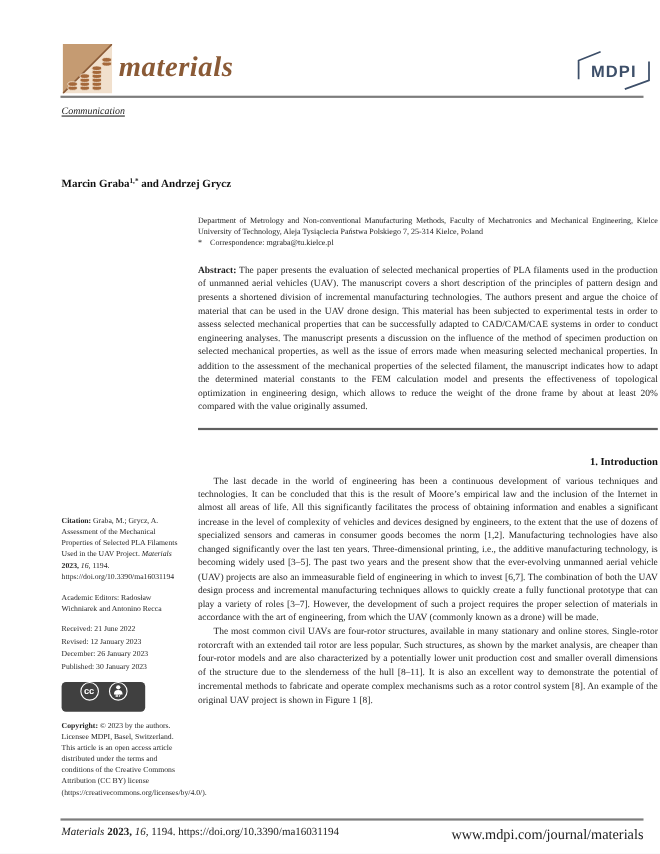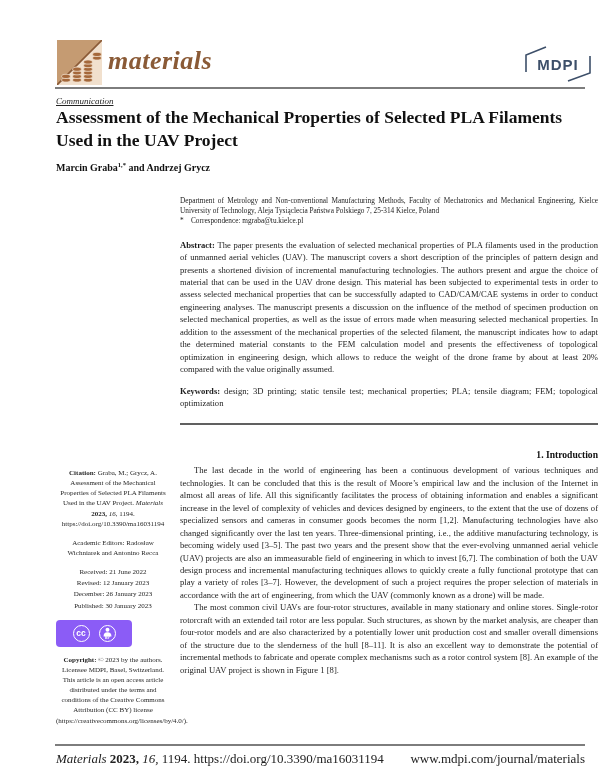--- a/index.html
+++ b/index.html
@@ -38,36 +38,36 @@
   .keywords { margin-top:9px; }
   .kw-rule { margin-top:13px; width:418px; height:2px; background:#606060; }
   .section-heading { margin-top:23px; font-size:9.6px; font-weight:bold; text-align:right; color:#111; }
   .body-par { text-indent:14px; }
   .body-par.first { margin-top:3px; }
   
   .sidebar {
     position:absolute; left:56px; top:468px; width:114px;
     font-size:7px; line-height:1.45; color:#262626; text-align:left;
   }
-  .sb-block { margin-bottom:9px;text-align:center; }
+  .sb-block { margin-bottom:9px; }
   .sb-bold { font-weight:bold; }
   .dates div { margin-bottom:1px; }
   .cc-badge {
     margin-top:8px; margin-bottom:8px; width:76px; height:27px;
-    background:#8b5cf6; border-radius:4px;
-    display:flex; align-items:center; justify-content:center; gap:9px;
+    background:#404040; border-radius:4px;
+    display:flex; align-items:flex-start; justify-content:center; gap:9px;
   }
   .cc-circle {
     width:17px; height:17px; border:1.6px solid #fff; border-radius:50%;
     color:#fff; display:flex; align-items:center; justify-content:center;
     font-size:8.5px; font-weight:bold; font-family:"Liberation Sans", sans-serif;
   }
   
   .footer-rule { position:absolute; left:55px; top:744px; width:530px; height:1.5px; background:#7d7d7d; }
-  .footer-left { position:absolute; left:56px; top:751px; font-size:13px; color:#222;text-align:center; }
+  .footer-left { position:absolute; left:56px; top:751px; font-size:10px; color:#222;text-align:center; }
   .footer-right { position:absolute; right:15px; top:751px; font-size:13px; color:#222; }
   .it { font-style:italic; }
   .bd { font-weight:bold; }
 </style>
 </head>
 <body>
 
 <div class="page">
 
   <div class="logo-box">
@@ -99,35 +99,33 @@
   <div class="mdpi-logo">
     <svg width="86" height="40" viewBox="0 0 86 40">
       <polyline points="30,3 10,11 10,28" fill="none" stroke="#3d4f69" stroke-width="1.6"></polyline>
       <polyline points="52,37 74,29 74,12" fill="none" stroke="#3d4f69" stroke-width="1.6"></polyline>
       <text x="42" y="26" text-anchor="middle" font-family="Liberation Sans, sans-serif" font-size="15" font-weight="bold" fill="#3d4f69" letter-spacing="1">MDPI</text>
     </svg>
   </div>
   <div class="header-rule"></div>
 
   <div class="type-label">Communication</div>
-  <h1 class="title">Assessment of the Mechanical Properties of Selected PLA Filaments Used in the UAV Project</h1>
   <div class="authors">
     <span>Marcin Graba</span><sup>1,*</sup><span> and </span><span>Andrzej Grycz</span>
   </div>
 
   <div class="main-col">
     <p class="affiliation">Department of Metrology and Non-conventional Manufacturing Methods, Faculty of Mechatronics and Mechanical Engineering, Kielce University of Technology, Aleja Tysiąclecia Państwa Polskiego 7, 25-314 Kielce, Poland</p>
     <div class="corresp-row">
       <span class="corresp-marker">*</span>
       <span>Correspondence: mgraba@tu.kielce.pl</span>
     </div>
 
     <p class="abstract"><span class="bold-label">Abstract:</span><span> The paper presents the evaluation of selected mechanical properties of PLA filaments used in the production of unmanned aerial vehicles (UAV). The manuscript covers a short description of the principles of pattern design and presents a shortened division of incremental manufacturing technologies. The authors present and argue the choice of material that can be used in the UAV drone design. This material has been subjected to experimental tests in order to assess selected mechanical properties that can be successfully adapted to CAD/CAM/CAE systems in order to conduct engineering analyses. The manuscript presents a discussion on the influence of the method of specimen production on selected mechanical properties, as well as the issue of errors made when measuring selected mechanical properties. In addition to the assessment of the mechanical properties of the selected filament, the manuscript indicates how to adapt the determined material constants to the FEM calculation model and presents the effectiveness of topological optimization in engineering design, which allows to reduce the weight of the drone frame by about at least 20% compared with the value originally assumed.</span></p>
 
-    <p class="keywords"><span class="bold-label">Keywords:</span><span> design; 3D printing; static tensile test; mechanical properties; PLA; tensile diagram; FEM; topological optimization</span></p>
 
     <div class="kw-rule"></div>
 
     <h2 class="section-heading">1. Introduction</h2>
     <p class="body-par first">The last decade in the world of engineering has been a continuous development of various techniques and technologies. It can be concluded that this is the result of Moore’s empirical law and the inclusion of the Internet in almost all areas of life. All this significantly facilitates the process of obtaining information and enables a significant increase in the level of complexity of vehicles and devices designed by engineers, to the extent that the use of dozens of specialized sensors and cameras in consumer goods becomes the norm [1,2]. Manufacturing technologies have also changed significantly over the last ten years. Three-dimensional printing, i.e., the additive manufacturing technology, is becoming widely used [3–5]. The past two years and the present show that the ever-evolving unmanned aerial vehicle (UAV) projects are also an immeasurable field of engineering in which to invest [6,7]. The combination of both the UAV design process and incremental manufacturing techniques allows to quickly create a fully functional prototype that can play a variety of roles [3–7]. However, the development of such a project requires the proper selection of materials in accordance with the art of engineering, from which the UAV (commonly known as a drone) will be made.</p>
     <p class="body-par">The most common civil UAVs are four-rotor structures, available in many stationary and online stores. Single-rotor rotorcraft with an extended tail rotor are less popular. Such structures, as shown by the market analysis, are cheaper than four-rotor models and are also characterized by a potentially lower unit production cost and smaller overall dimensions of the structure due to the slenderness of the hull [8–11]. It is also an excellent way to demonstrate the potential of incremental methods to fabricate and operate complex mechanisms such as a rotor control system [8]. An example of the original UAV project is shown in Figure 1 [8].</p>
   </div>
 
   <div class="sidebar">
     <div class="sb-block">

